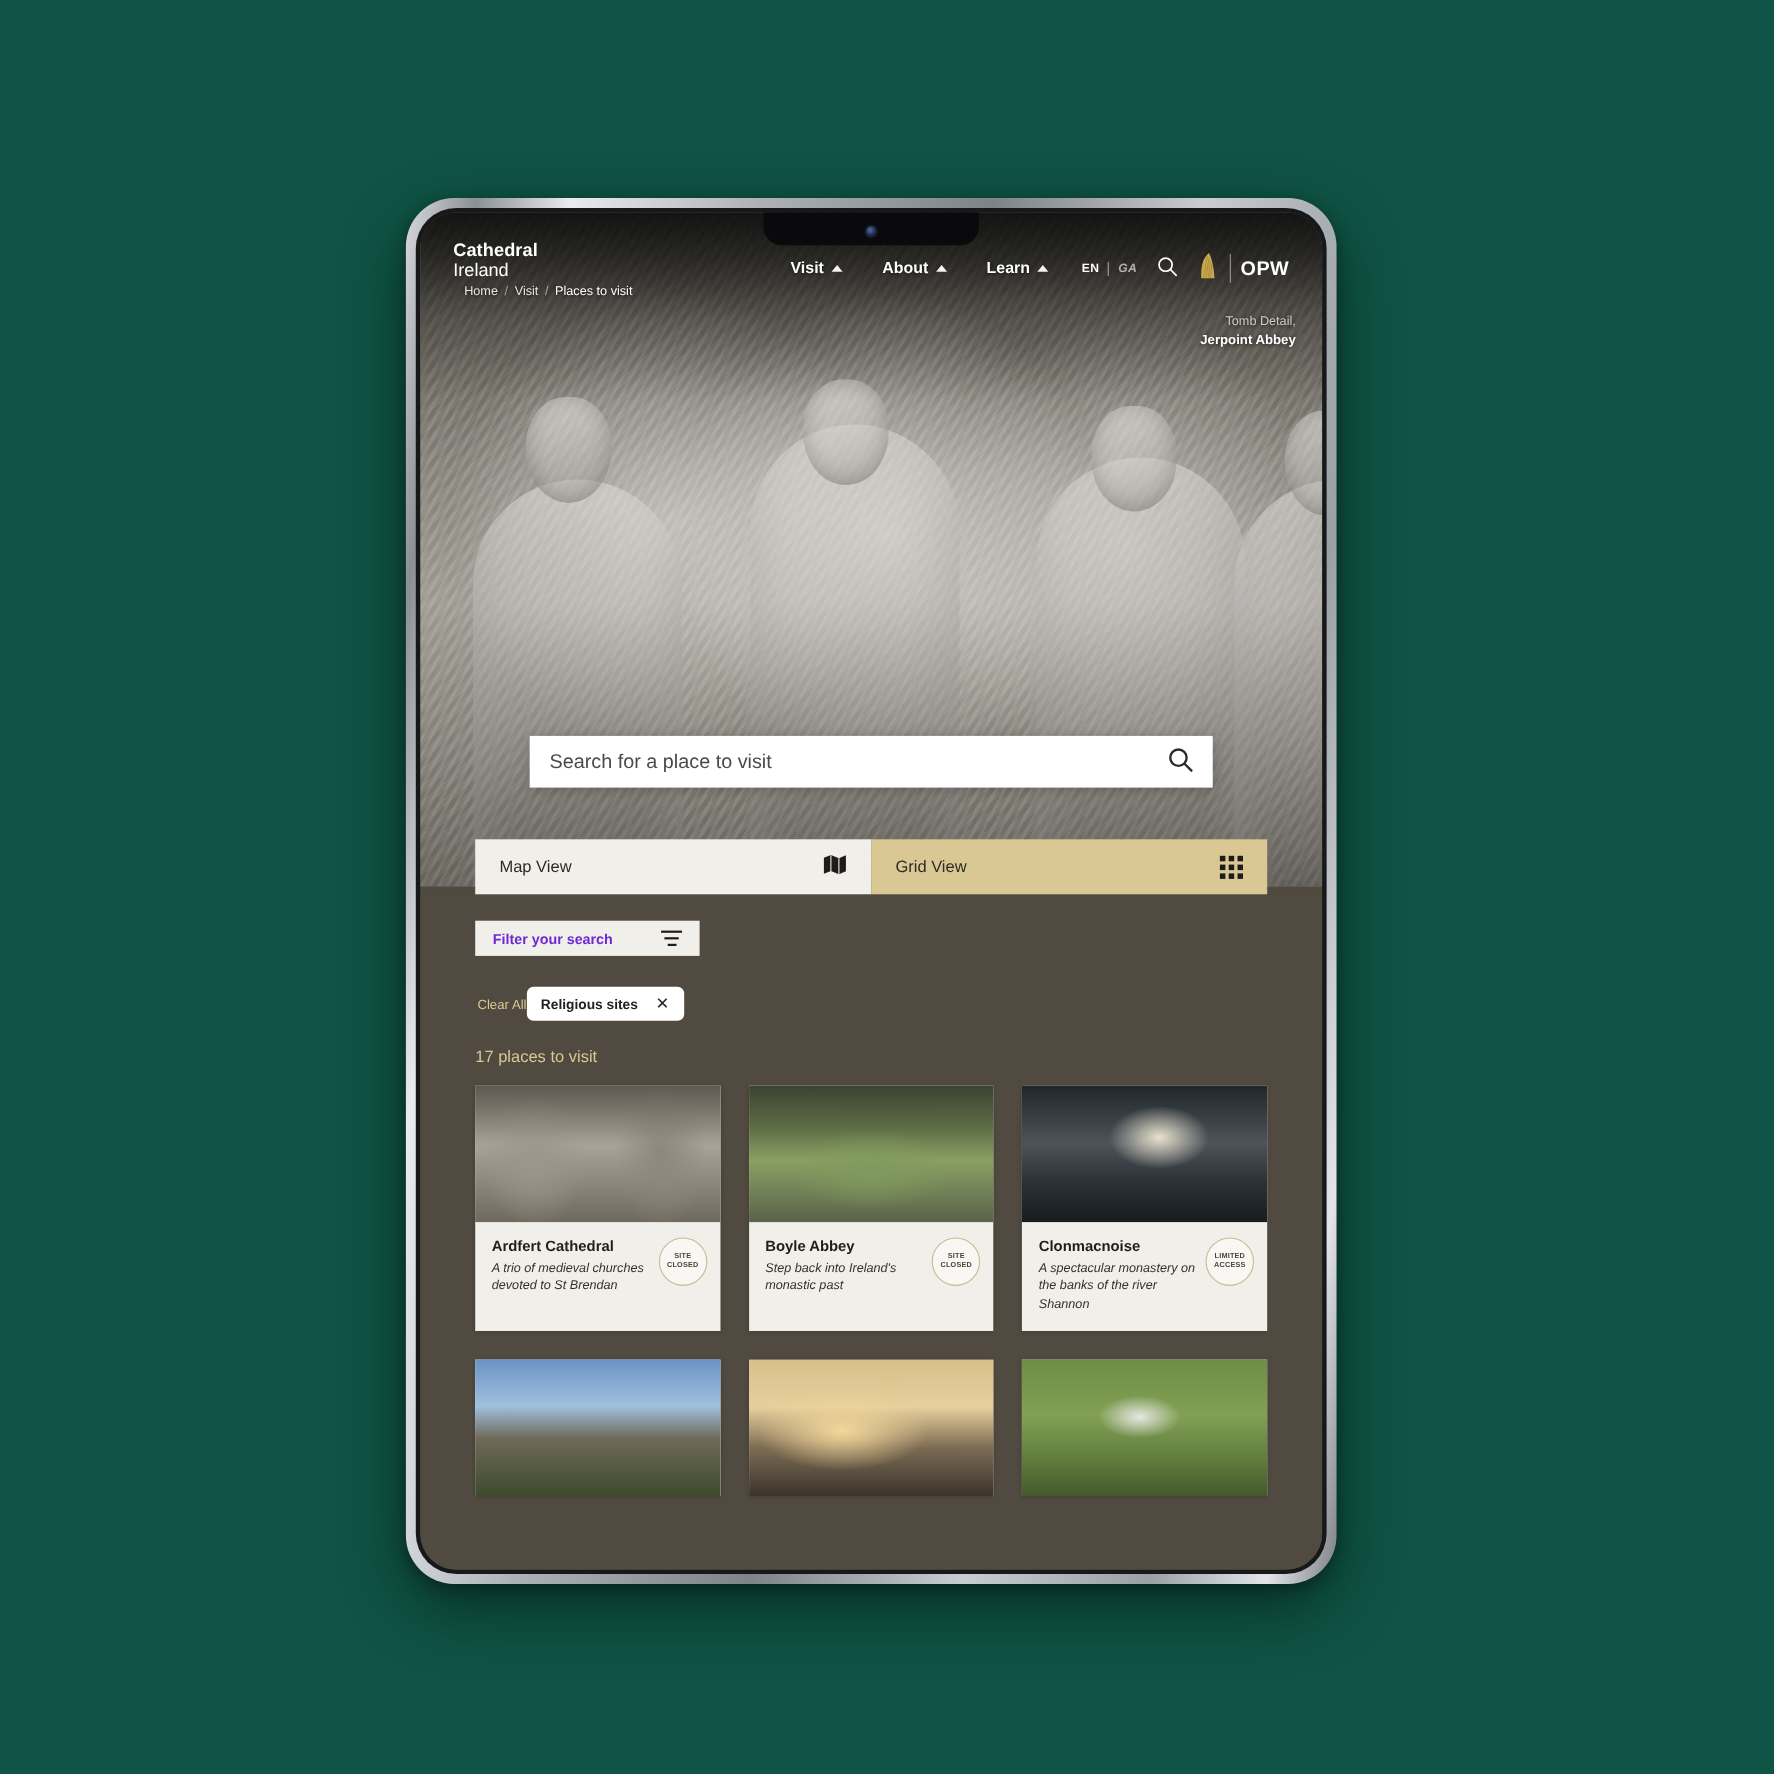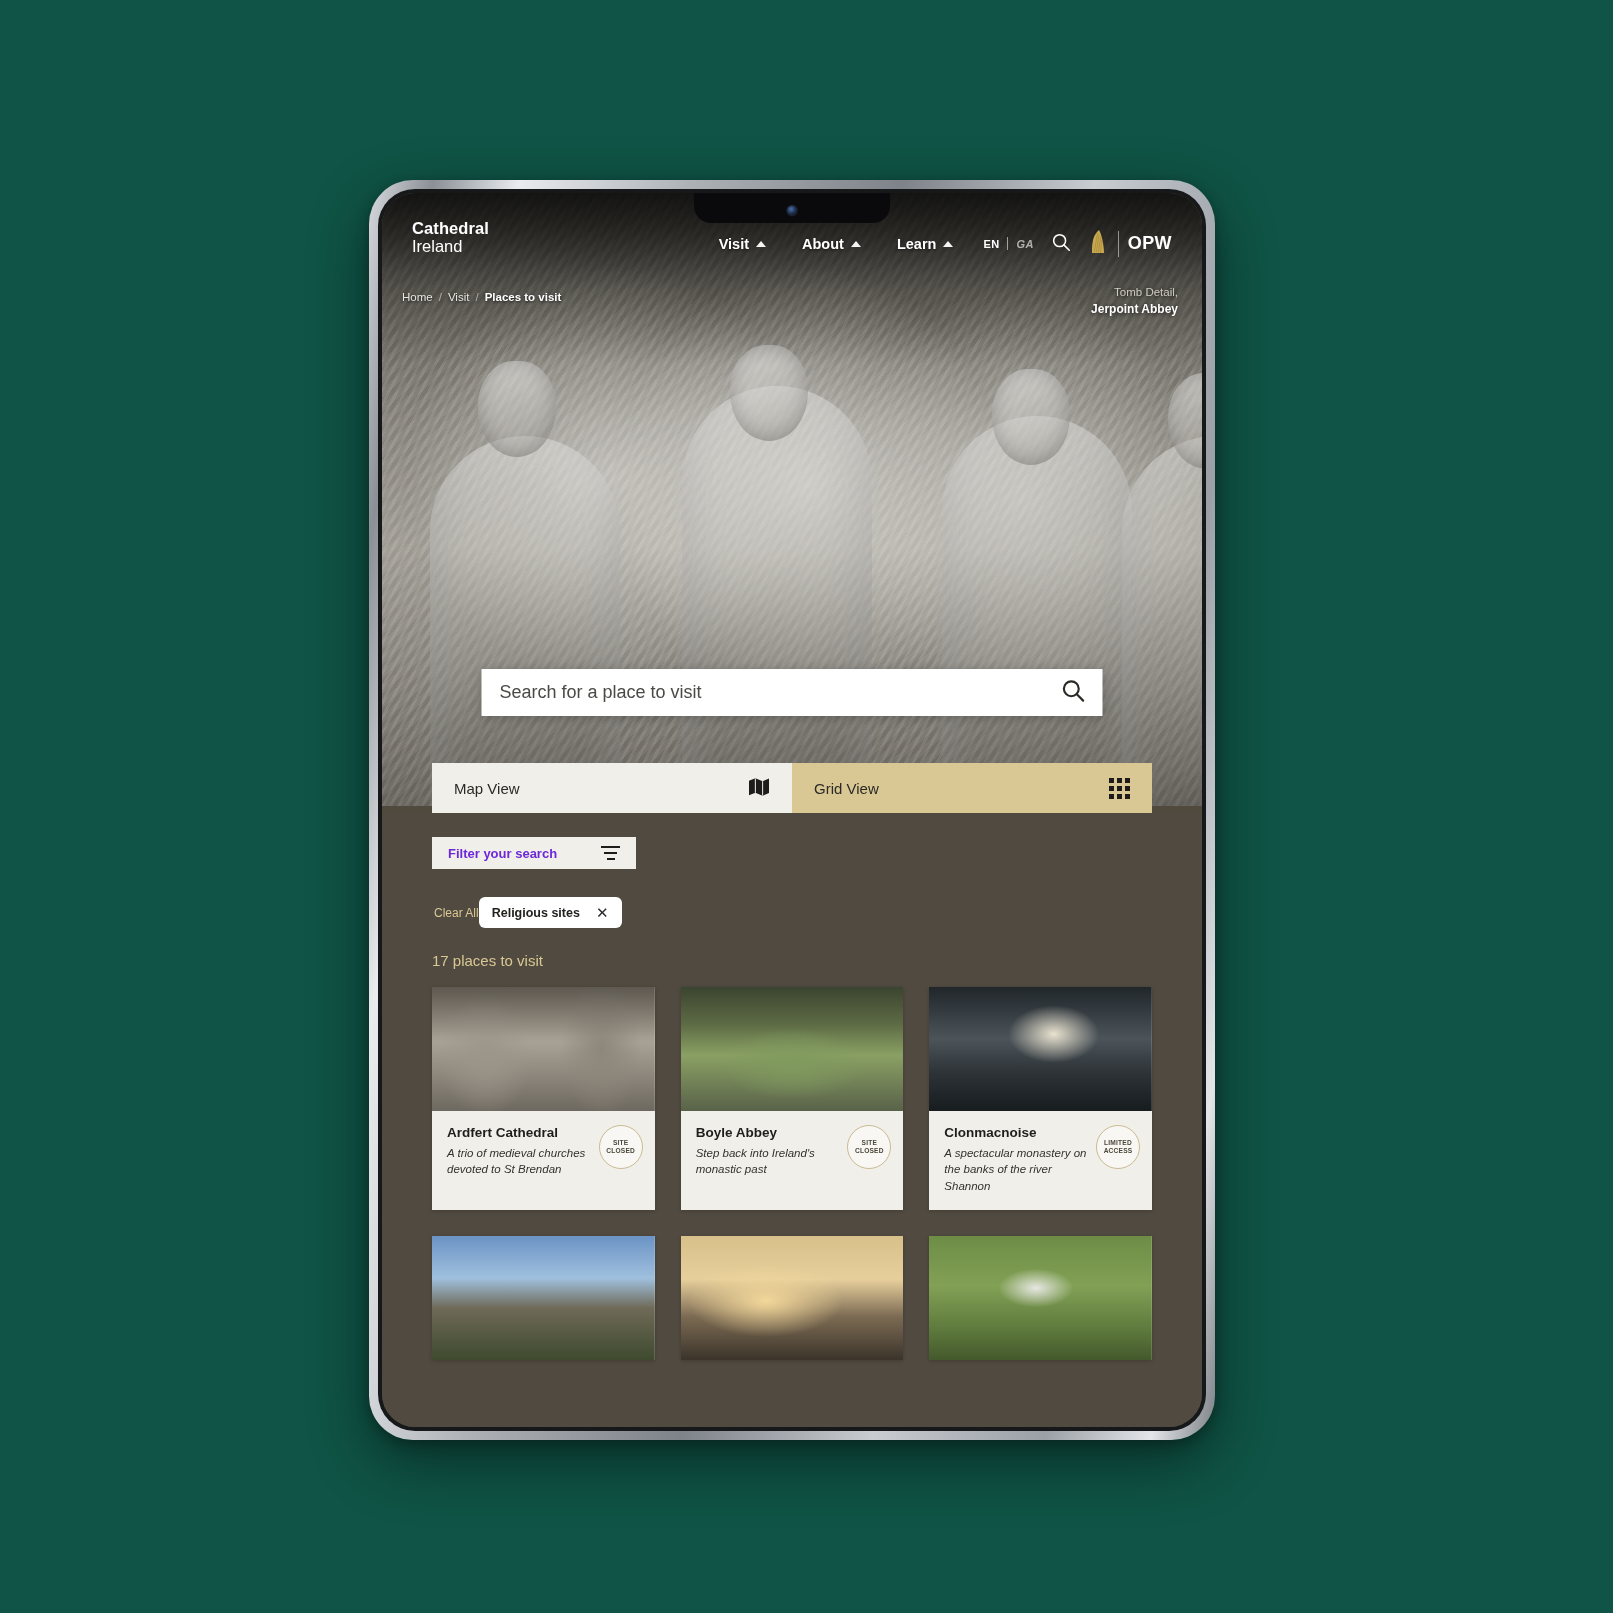--- a/index.html
+++ b/index.html
@@ -140,27 +140,27 @@
   .lang .ga { opacity:.62; font-weight:600;font-style:italic; }
   .search-ico { margin-left: 16px; cursor: pointer; }
   .opw {
     display:flex; align-items:center; gap:9px;
     margin-left: 16px;
   }
   .opw .divider { width:1px; height:26px; background: rgba(255,255,255,.5); }
   .opw .txt { color:#fff; font-size: 18px; font-weight: 700; letter-spacing: .4px; }
 
   .crumbs {
-    position:absolute; left:20px; top: 66px; z-index: 30;
+    position:absolute; left:40px; top: 66px; z-index: 30;
     color: #e8e6e0; font-size: 11.5px;
-    display:flex; align-items:flex-end; gap:6px;
+    display:flex; align-items:flex-start; gap:6px;
     text-shadow: 0 1px 3px rgba(0,0,0,.7);
   }
   .crumbs .sl { opacity:.6; }
-  .crumbs .cur { font-weight: 700; color:#fff;margin-top:32px; }
+  .crumbs .cur { font-weight: 400; color:#fff; }
 
   .hero-caption {
     position:absolute; right: 24px; top: 92px; z-index: 30;
     text-align: right; line-height: 1.35;
     text-shadow: 0 1px 4px rgba(0,0,0,.75);
   }
   .hero-caption .c1 { color: #cfccc4; font-size: 11.5px; }
   .hero-caption .c2 { color: #ffffff; font-size: 12px; font-weight: 700; }
 
   

